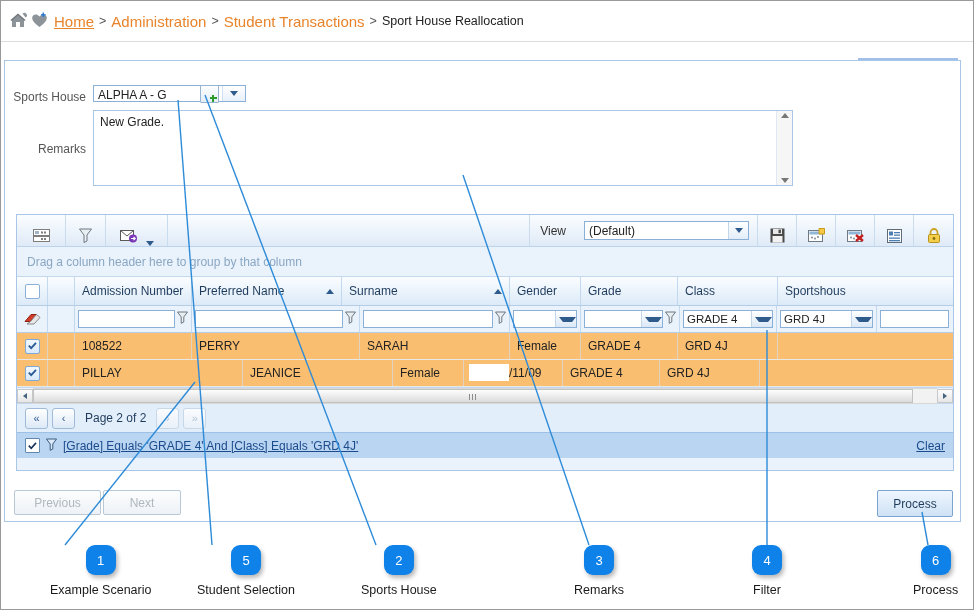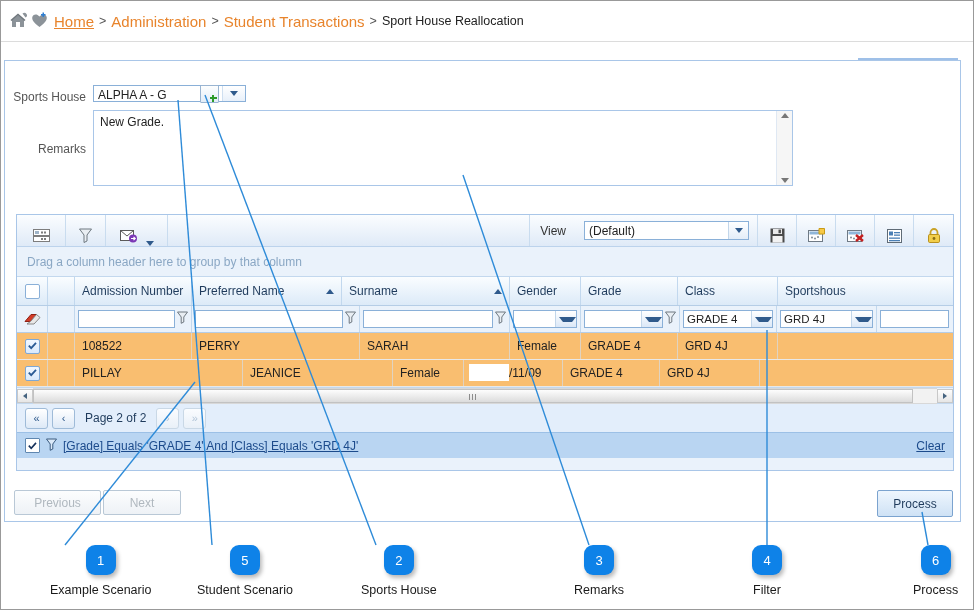--- a/index.html
+++ b/index.html
@@ -603,21 +603,21 @@
   <line x1="767" y1="545" x2="767" y2="330" stroke="#2E8BD8" stroke-width="1.4"></line>
   <line x1="928" y1="545" x2="922" y2="512" stroke="#2E8BD8" stroke-width="1.4"></line>
 </svg>
 
 <div class="callout" style="left:50px;top:545px">
   <span class="badge">1</span>
   <span class="callout-label">Example Scenario</span>
 </div>
 <div class="callout" style="left:197px;top:545px">
   <span class="badge">5</span>
-  <span class="callout-label">Student Scenario</span>
+  <span class="callout-label">Student Selection</span>
 </div>
 <div class="callout" style="left:361px;top:545px">
   <span class="badge">2</span>
   <span class="callout-label">Sports House</span>
 </div>
 <div class="callout" style="left:574px;top:545px">
   <span class="badge">3</span>
   <span class="callout-label">Remarks</span>
 </div>
 <div class="callout" style="left:752px;top:545px">

